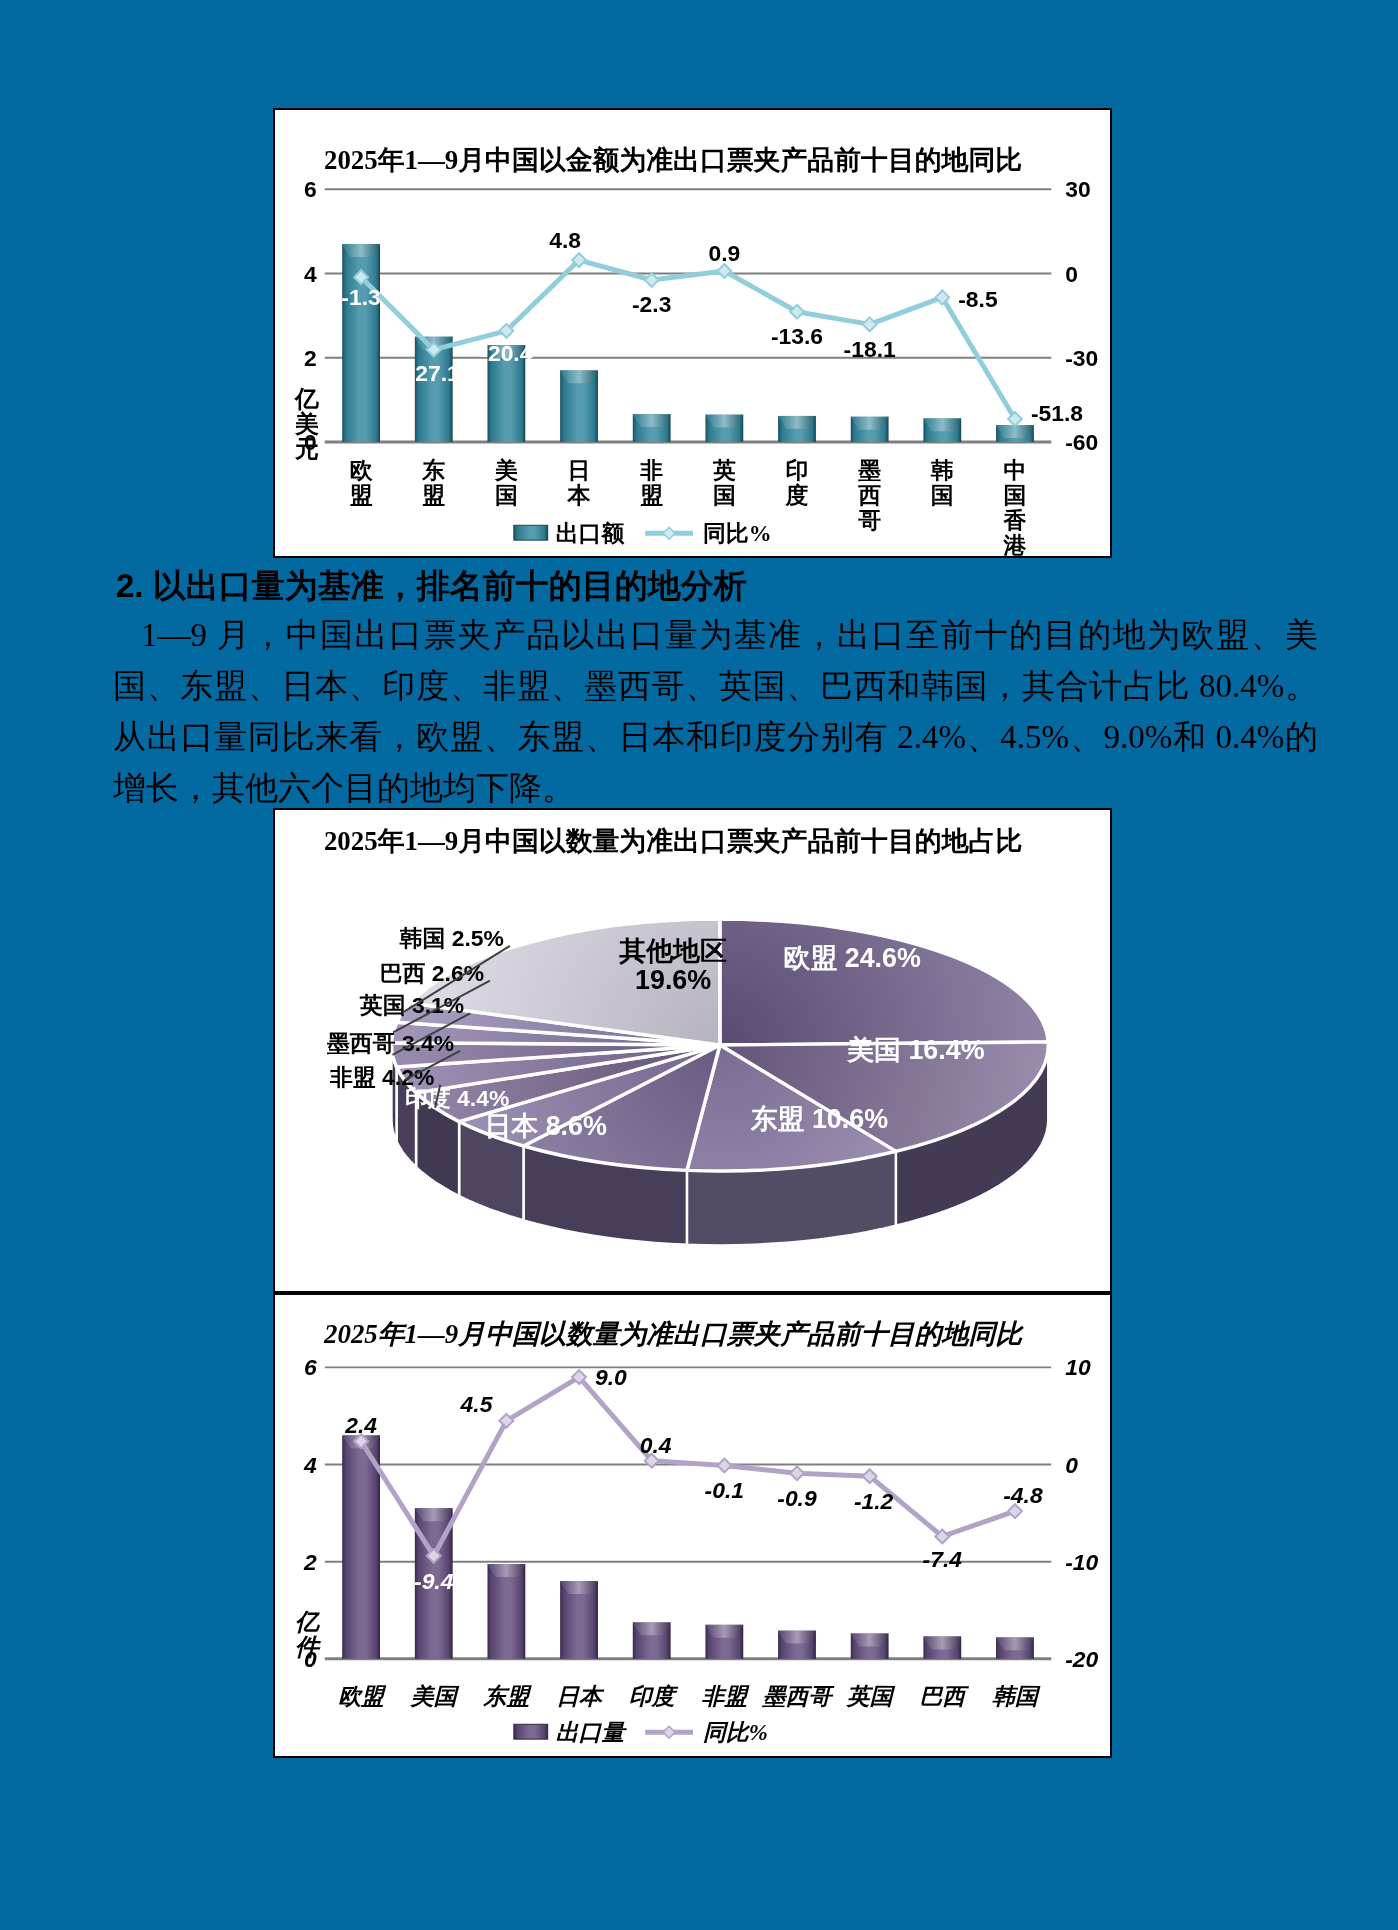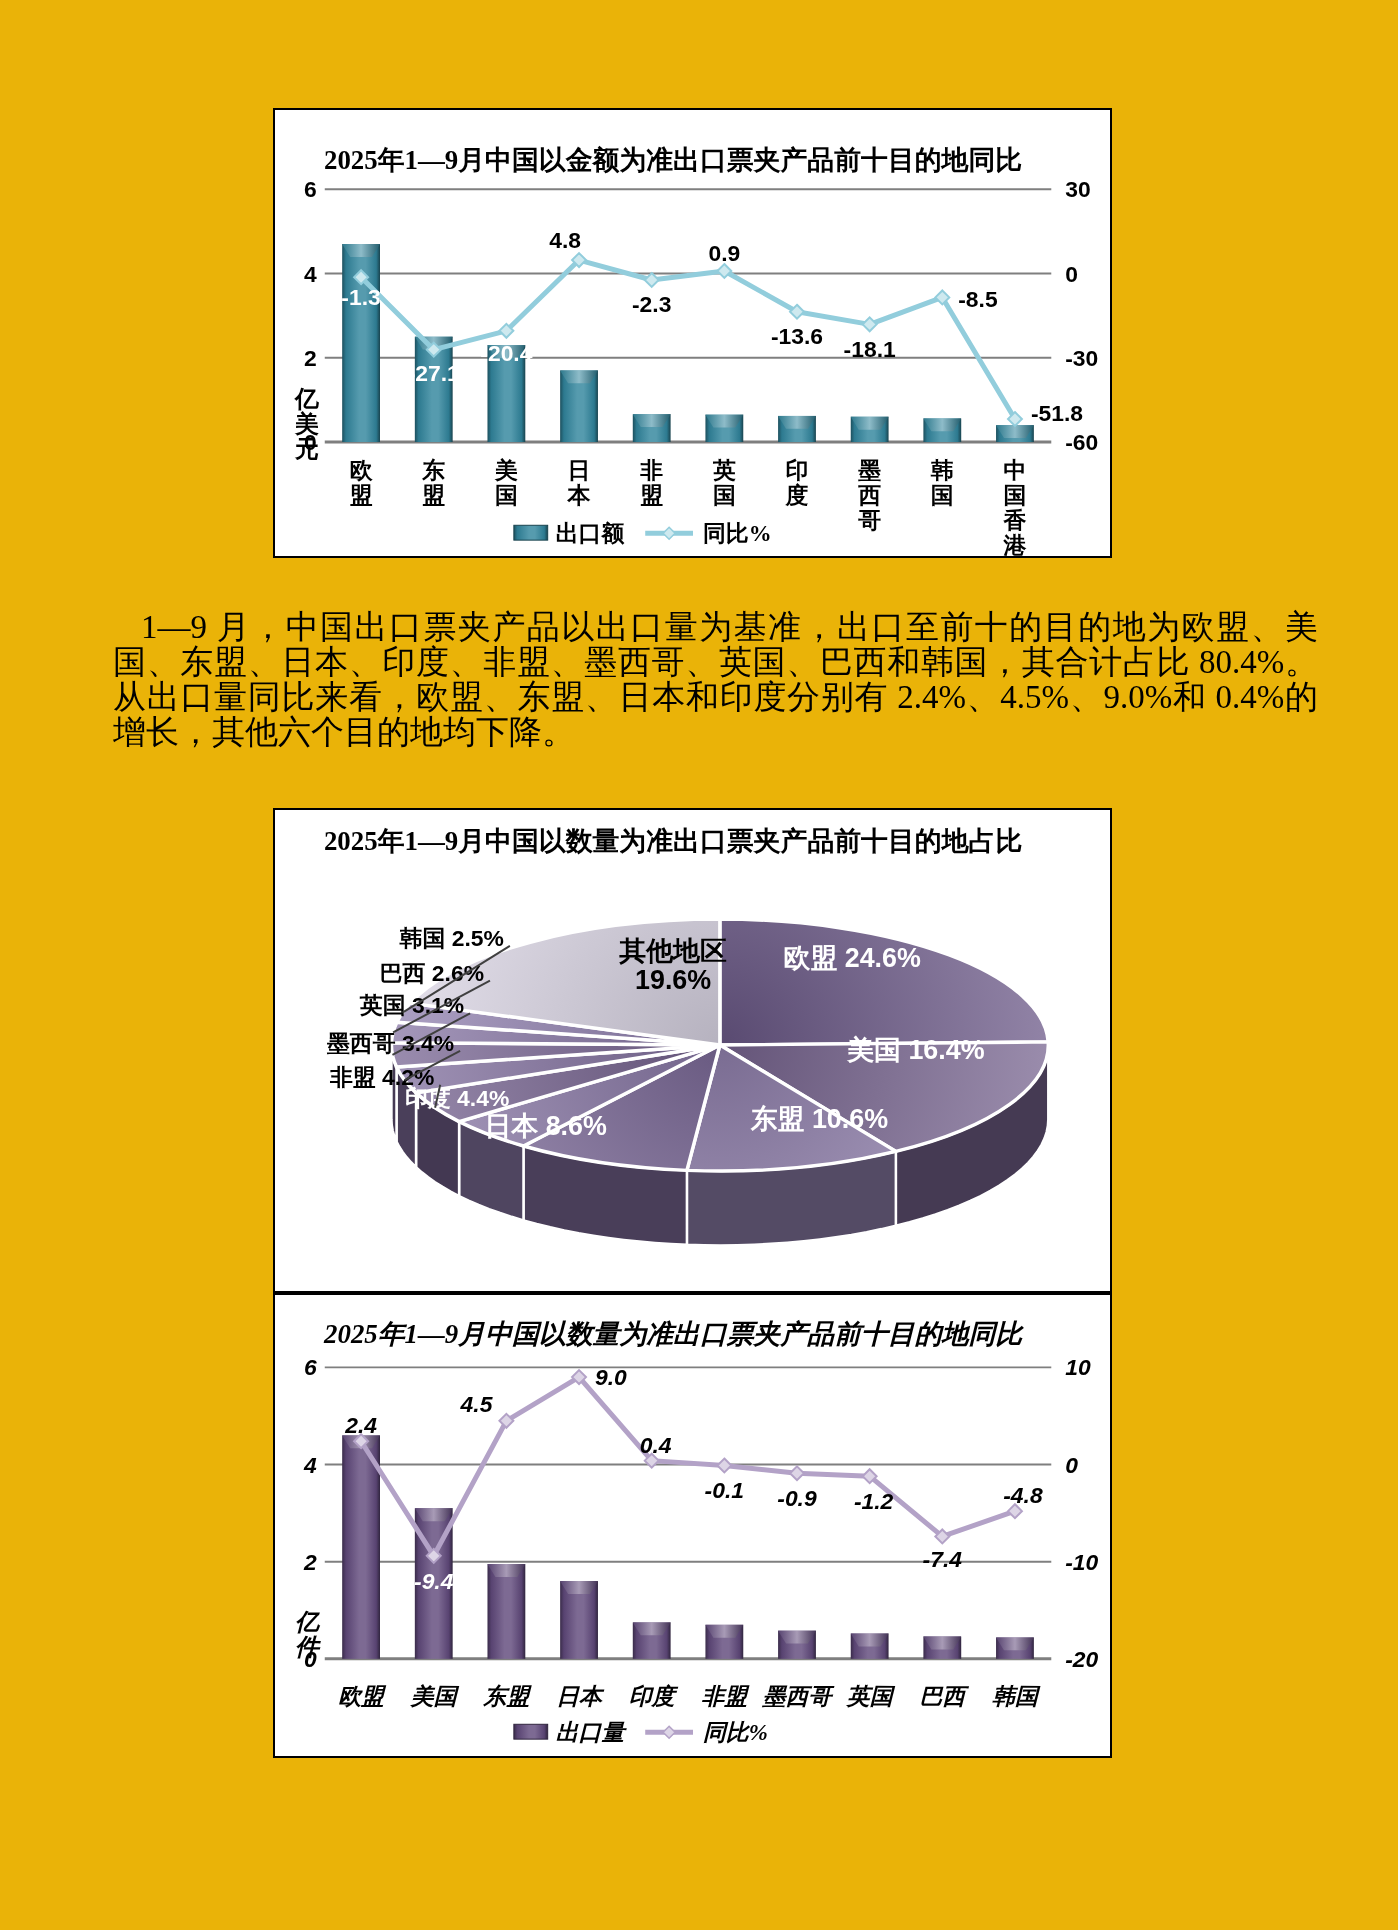--- a/index.html
+++ b/index.html
@@ -1,26 +1,26 @@
 <!DOCTYPE html>
 <html><head>
 <meta charset="utf-8">
 <style>
   html,body{margin:0;padding:0;background:#ffffff;}
-  .page{position:relative;width:1398px;height:1930px;background:#eab308;overflow:hidden;
+  .page{position:relative;width:1398px;height:1930px;background:#0369a1;overflow:hidden;
         font-family:"Liberation Serif","DejaVu Serif",serif;color:#000;}
   .chart-frame{position:absolute;left:273px;width:839px;border:2px solid #000;background:#fff;box-sizing:border-box;}
   .f1{top:108px;height:450px;}
   .f2{top:808px;height:485px;text-align:right;}
   .f3{top:1293px;height:465px;font-style:italic;}
   .chart-frame svg{display:block;width:100%;height:100%;}
   .section-heading{position:absolute;left:116px;top:564px;margin:0;
         font-family:"Liberation Sans","DejaVu Sans",sans-serif;font-size:33px;font-weight:bold;}
   .body-text{position:absolute;left:113px;top:610px;width:1205px;margin:0;
-        font-size:33px;line-height:35px;text-align:justify;text-indent:28px;}
+        font-size:33px;line-height:51px;text-align:justify;text-indent:28px;}
   text{user-select:none;}
 </style>
 </head>
 <body>
 
 <div class="page">
 
   <section class="chart-frame f1">
     <svg id="chart1" viewBox="0 0 839 450" preserveAspectRatio="none">
         <defs>
@@ -119,20 +119,21 @@
         <text x="743.5" y="414" text-anchor="middle" dominant-baseline="central" font-family="&quot;Liberation Serif&quot;,&quot;DejaVu Serif&quot;,serif" font-weight="bold" font-size="23" fill="#000">香</text>
         <text x="743.5" y="439" text-anchor="middle" dominant-baseline="central" font-family="&quot;Liberation Serif&quot;,&quot;DejaVu Serif&quot;,serif" font-weight="bold" font-size="23" fill="#000">港</text>
         <rect x="240" y="419" width="34" height="15" fill="url(#chart1-bar)" stroke="rgb(25,67,78)" stroke-width="1"></rect>
         <text x="282" y="427" text-anchor="start" dominant-baseline="central" font-family="&quot;Liberation Serif&quot;,&quot;DejaVu Serif&quot;,serif" font-weight="bold" font-size="23" fill="#000">出口额</text>
         <line x1="372" y1="427" x2="420" y2="427" stroke="#92CDDC" stroke-width="5"></line>
         <path d="M 396 421 L 402 427 L 396 433 L 390 427 Z" fill="rgb(206,233,239)" stroke="#92CDDC" stroke-width="1.5"></path>
         <text x="430" y="427" text-anchor="start" dominant-baseline="central" font-family="&quot;Liberation Serif&quot;,&quot;DejaVu Serif&quot;,serif" font-weight="bold" font-size="23" fill="#000">同比%</text>
       </svg>
   </section>
 
+  <h2 class="section-heading">2. 以出口量为基准，排名前十的目的地分析</h2>
   <p class="body-text">1—9 月，中国出口票夹产品以出口量为基准，出口至前十的目的地为欧盟、美国、东盟、日本、印度、非盟、墨西哥、英国、巴西和韩国，其合计占比 80.4%。从出口量同比来看，欧盟、东盟、日本和印度分别有 2.4%、4.5%、9.0%和 0.4%的增长，其他六个目的地均下降。</p>
 
   <section class="chart-frame f2">
     <svg id="chart2" viewBox="0 0 839 485" preserveAspectRatio="none">
         <defs>
           <radialGradient id="chart2-g0" gradientUnits="userSpaceOnUse" cx="447" cy="237" r="330">
             <stop offset="0" stop-color="rgb(89,74,113)"></stop>
             <stop offset="1" stop-color="rgb(145,131,166)"></stop>
           </radialGradient>
           <radialGradient id="chart2-g1" gradientUnits="userSpaceOnUse" cx="447" cy="237" r="330">

